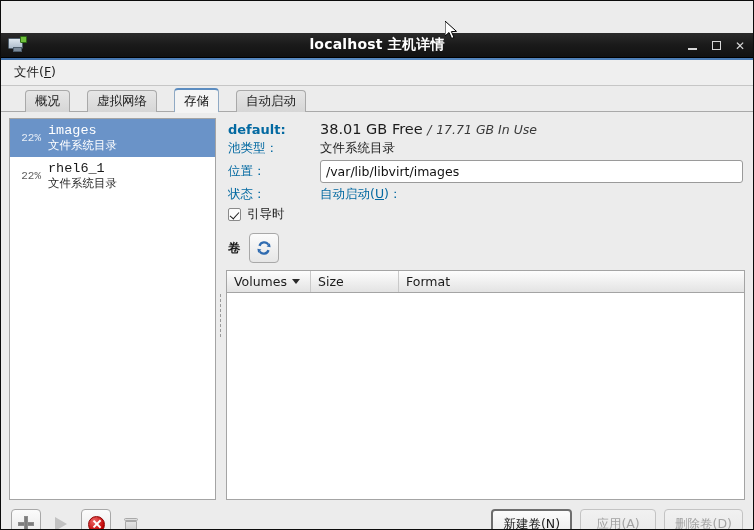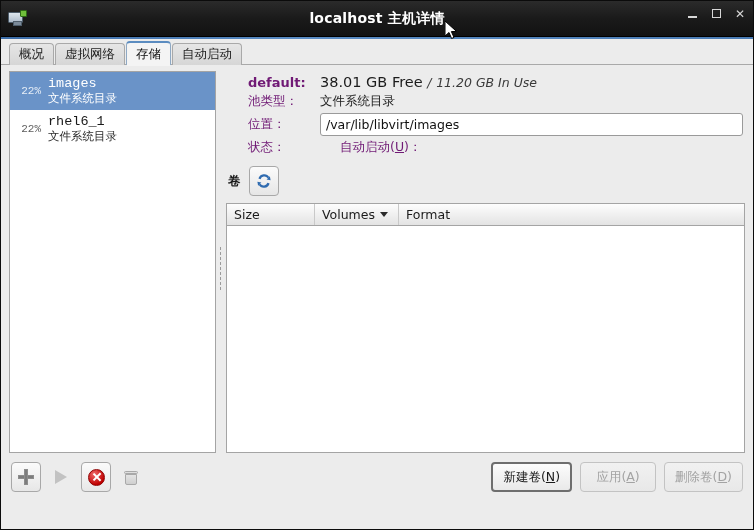--- a/index.html
+++ b/index.html
@@ -16,25 +16,26 @@
     position: relative;
     width: 754px; height: 530px;
     background: #ececec;
     border: 1px solid #0b0b0b;
     overflow: hidden;
   }
 
   
   .titlebar {
     position: relative;
-    height: 36px;
+    height: 25px;
     background: linear-gradient(to bottom, #2b2b2b 0%, #1a1a1a 50%, #121212 100%);
     border-bottom: 1px solid #000;
     display: flex;
     align-items: center;
+    margin-top: 32px;
   }
   .title-icon {
     width: 22px; height: 18px;
     margin-left: 5px;
     position: relative;
     flex: 0 0 auto;
   }
   .monitor {
     position: absolute; left: 2px; top: 2px;
     width: 15px; height: 11px;
@@ -137,20 +138,21 @@
     padding: 0 9px;
     display: flex; align-items: center;
     font-size: 12.5px;
     color: #222;
     background: linear-gradient(to bottom, #e6e6e6, #d6d6d6);
     border: 1px solid #a9a9a9;
     border-bottom: none;
     border-radius: 4px 4px 0 0;
     margin-right: 1px;
     cursor: default;
+    margin-left: 16px;
   }
   .tab.active {
     background: #f4f4f4;
     border-color: #8fa9c4;
     border-top: 2px solid #5b8cc0;
     height: 24px;
     color: #111;
   }
   .tab.active:after {
     content: "";
@@ -233,23 +235,22 @@
 
   .info-grid {
     display: grid;
     grid-template-columns: 92px 1fr;
     row-gap: 3px;
     align-items: center;
     padding: 3px 2px 0 2px;
   }
   .info-label {
     font-size: 12.5px;
-    color: #701a75;
+    color: #0369a1;
     white-space: nowrap;
-    margin-left: 20px;
   }
   .info-label.bold { font-weight: bold; font-size: 13px; }
   .info-value { font-size: 12.5px; color: #1c1c1c; }
   .free-line {
     font-size: 14.5px;
     color: #1c1c1c;
   }
   .free-used {
     font-style: italic;
     font-size: 12.5px;
@@ -474,20 +475,23 @@
           <div class="minline"></div>
         </div>
       <div class="win-btn">
           <div class="boxsq"></div>
         </div>
       <div class="win-btn">✕</div>
     </div>
   </div>
   <div class="titlebar-underline"></div>
 
+  <div class="menubar">
+    <div class="menu-item"><span>文件(</span><u>F</u><span>)</span></div>
+  </div>
 
   <div class="tabstrip">
     <div class="tab">概况</div>
     <div class="tab">虚拟网络</div>
     <div class="tab active">存储</div>
     <div class="tab">自动启动</div>
   </div>
 
   <div class="content">
 
@@ -512,55 +516,59 @@
       <div class="grip"></div>
     </div>
 
     <div class="detail">
 
       <div class="info-grid">
         <div class="info-label bold">default:</div>
         <div class="free-line">
           <span>38.01 GB Free</span>
           <span class="free-used">/</span>
-          <span class="free-used">11.20 GB In Use</span>
+          <span class="free-used">17.71 GB In Use</span>
         </div>
 
         <div class="info-label">池类型：</div>
         <div class="info-value">文件系统目录</div>
 
         <div class="info-label">位置：</div>
         <div>
           <input class="loc-input" type="text" readonly="" value="/var/lib/libvirt/images" style="">
         </div>
 
         <div class="info-label">状态：</div>
 
         <div class="info-label"><span>自动启动(</span><u>U</u><span>)：</span></div>
+        <div class="auto-row">
+          <div class="chk"></div>
+          <span class="info-value">引导时</span>
+        </div>
       </div>
 
       <div class="vol-bar">
         <span class="vol-label">卷</span>
         <div class="refresh-btn">
           <svg width="18" height="18" viewBox="0 0 18 18">
             <path d="M14.4 5.2 A6 6 0 0 0 3.4 6.6 L5.6 7.2 A3.9 3.9 0 0 1 12.6 6.2 Z" fill="#2f6bb0"></path>
             <path d="M14.9 4.2 L15.6 8.3 L11.6 7.6 Z" fill="#2f6bb0"></path>
             <path d="M3.6 12.8 A6 6 0 0 0 14.6 11.4 L12.4 10.8 A3.9 3.9 0 0 1 5.4 11.8 Z" fill="#2f6bb0"></path>
             <path d="M3.1 13.8 L2.4 9.7 L6.4 10.4 Z" fill="#2f6bb0"></path>
           </svg>
         </div>
       </div>
 
       <div class="vol-table">
         <div class="vol-head">
-          <div class="vol-th" style="width:88px">Size</div>
           <div class="vol-th" style="width:84px">
             <span>Volumes</span>
             <span class="chev"></span>
           </div>
+          <div class="vol-th" style="width:88px">Size</div>
           <div class="vol-th" style="width:72px">Format</div>
         </div>
         <div class="vol-body"></div>
       </div>
 
     </div>
   </div>
 
   <div class="footer">
     <div class="icon-btn">

